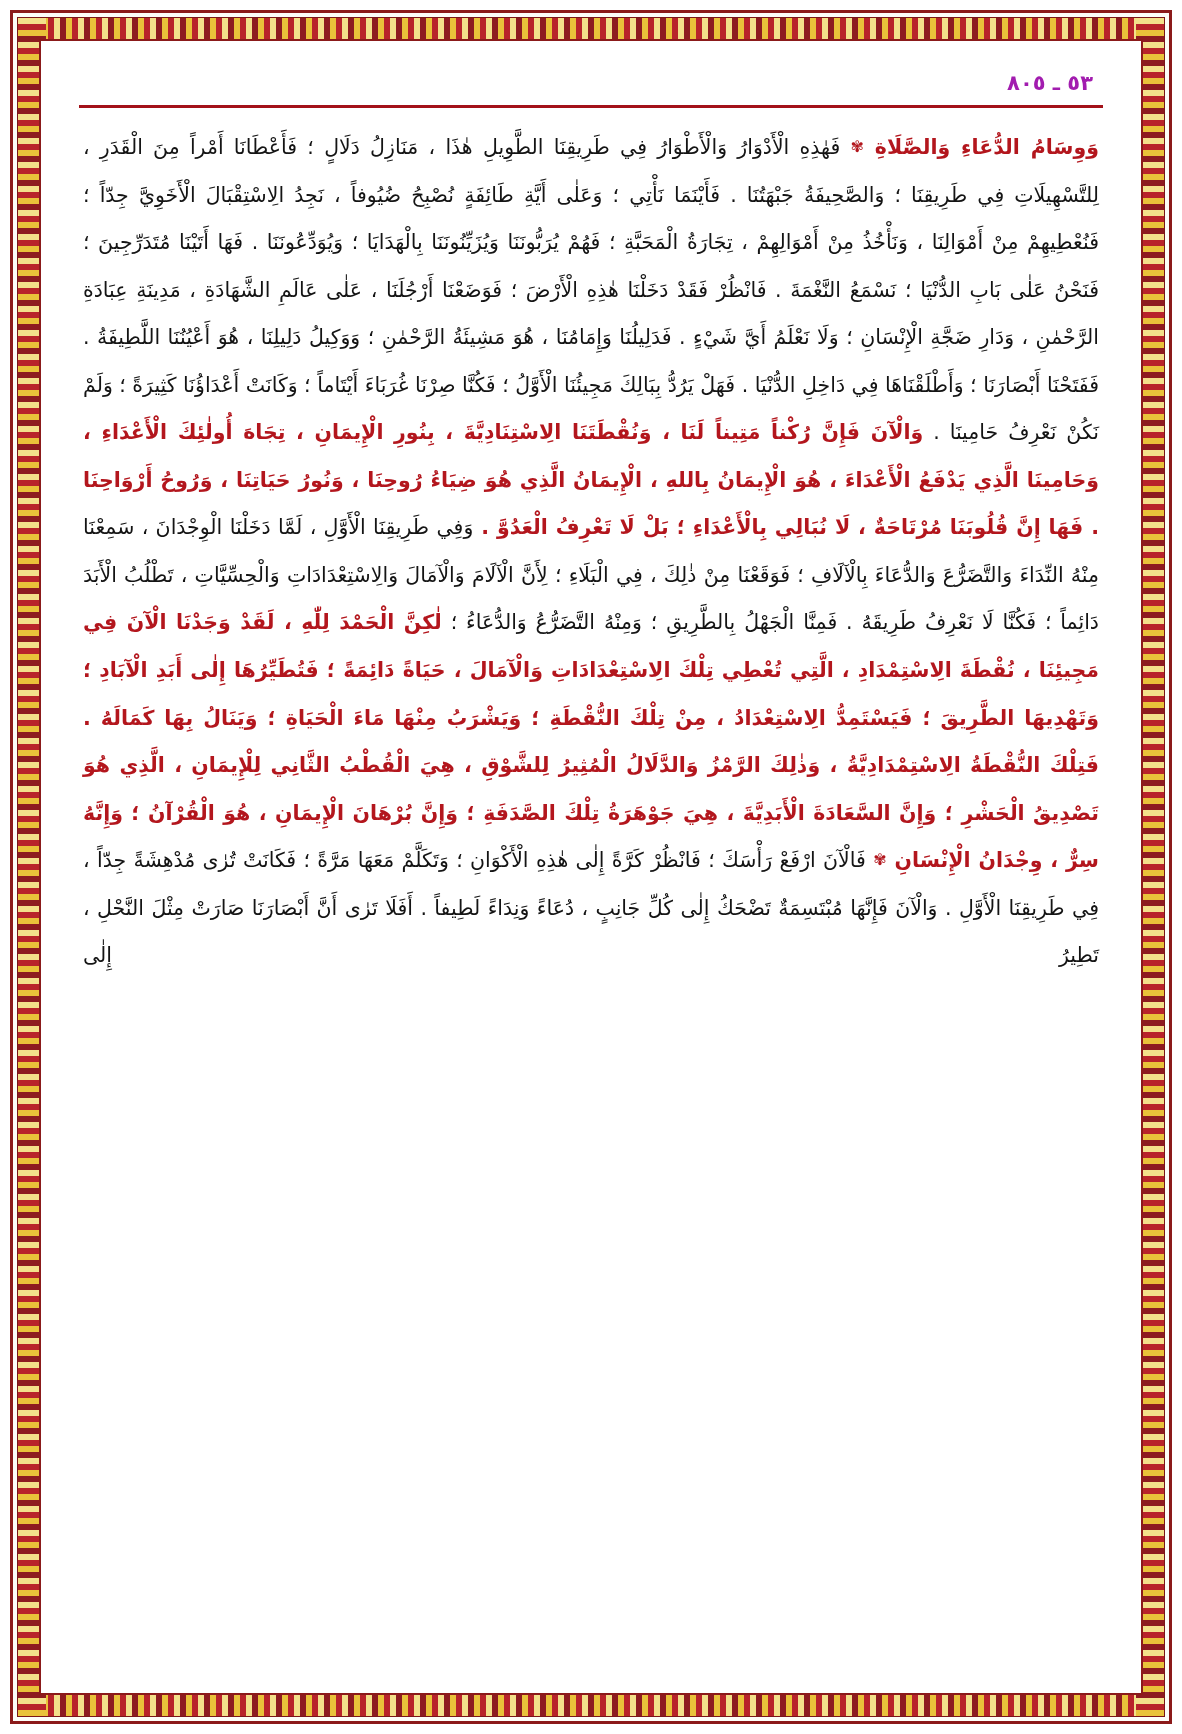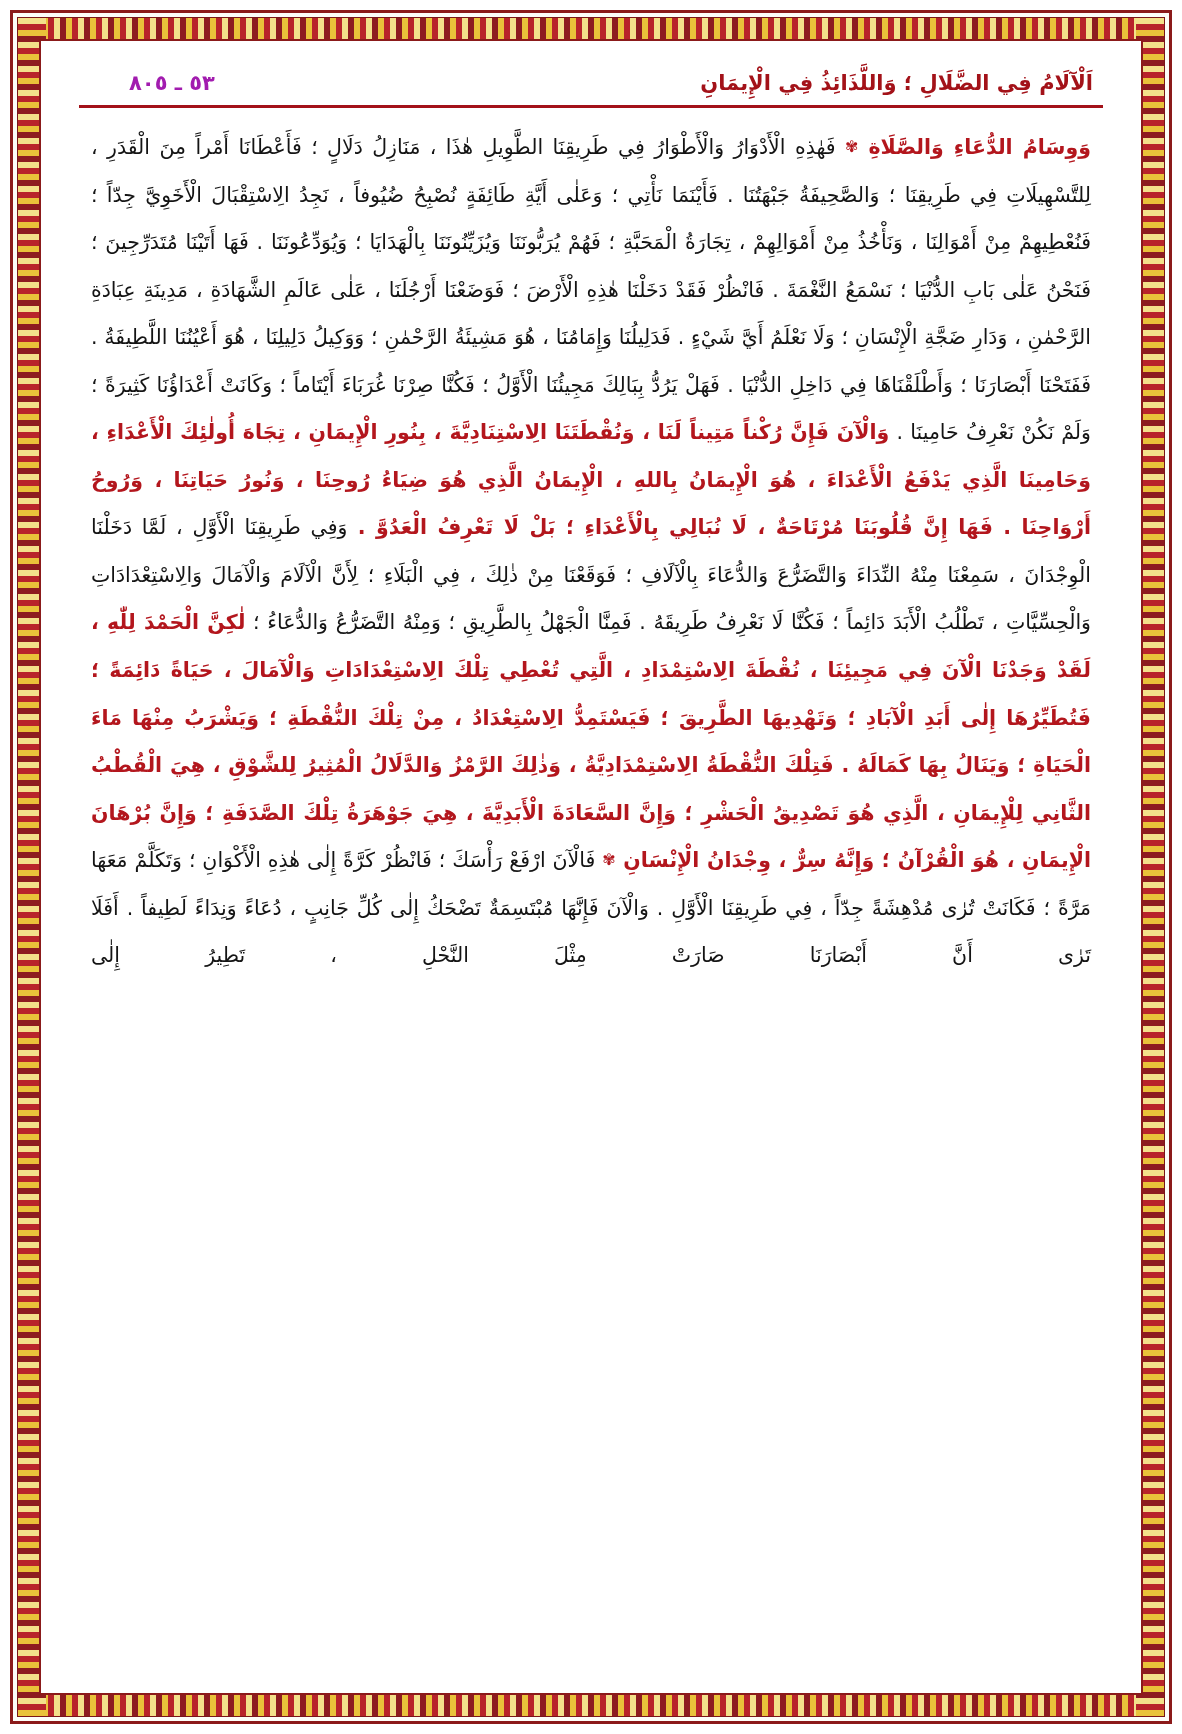--- a/index.html
+++ b/index.html
@@ -123,21 +123,21 @@
   .body-text {
     direction: rtl;
     text-align: justify;
     text-align-last: justify;
     font-size: 20.5px;
     line-height: 2.32;
     color: #1b1b1b;
     font-family: "DejaVu Sans", sans-serif;
   }
   .body-text p {
-    margin: 16px;
+    margin: 8px;
     text-align: justify;
     text-align-last: justify;
   }
   .red {
     color: #b3161d;
     font-weight: bold;
   }
   .blk {
     color: #141414;
   }
@@ -150,21 +150,20 @@
 </head>
 <body>
 
 <div class="page">
   <div class="frame-outer">
     <div class="frame-band"></div>
     <div class="frame-inner">
       <div class="content">
 
         <div class="header">
-          <div class="header-title">اَلْآلَامُ فِي الضَّلَالِ ؛ وَاللَّذَائِذُ فِي الْإِيمَانِ</div>
           <div class="header-page">٥٣ ـ ٨٠٥</div>
         </div>
         <div class="rule"></div>
 
         <div class="body-text">
           <p id="body-paragraph"><span class="red">وَوِسَامُ الدُّعَاءِ وَالصَّلَاةِ </span><span class="flower">✾</span><span class="blk"> فَهٰذِهِ الْأَدْوَارُ وَالْأَطْوَارُ فِي طَرِيقِنَا الطَّوِيلِ هٰذَا ، مَنَازِلُ دَلَالٍ ؛ فَأَعْطَانَا أَمْراً مِنَ الْقَدَرِ ، لِلتَّسْهِيلَاتِ فِي طَرِيقِنَا ؛ وَالصَّحِيفَةُ جَبْهَتُنَا . فَأَيْنَمَا نَأْتِي ؛ وَعَلٰى أَيَّةِ طَائِفَةٍ نُصْبِحُ ضُيُوفاً ، نَجِدُ الِاسْتِقْبَالَ الْأَخَوِيَّ جِدّاً ؛ فَنُعْطِيهِمْ مِنْ أَمْوَالِنَا ، وَنَأْخُذُ مِنْ أَمْوَالِهِمْ ، تِجَارَةُ الْمَحَبَّةِ ؛ فَهُمْ يُرَبُّونَنَا وَيُزَيِّنُونَنَا بِالْهَدَايَا ؛ وَيُوَدِّعُونَنَا . فَهَا أَتَيْنَا مُتَدَرِّجِينَ ؛ فَنَحْنُ عَلٰى بَابِ الدُّنْيَا ؛ نَسْمَعُ النَّغْمَةَ . فَانْظُرْ فَقَدْ دَخَلْنَا هٰذِهِ الْأَرْضَ ؛ فَوَضَعْنَا أَرْجُلَنَا ، عَلٰى عَالَمِ الشَّهَادَةِ ، مَدِينَةِ عِبَادَةِ الرَّحْمٰنِ ، وَدَارِ ضَجَّةِ الْإِنْسَانِ ؛ وَلَا نَعْلَمُ أَيَّ شَيْءٍ . فَدَلِيلُنَا وَإِمَامُنَا ، هُوَ مَشِيئَةُ الرَّحْمٰنِ ؛ وَوَكِيلُ دَلِيلِنَا ، هُوَ أَعْيُنُنَا اللَّطِيفَةُ . فَفَتَحْنَا أَبْصَارَنَا ؛ وَأَطْلَقْنَاهَا فِي دَاخِلِ الدُّنْيَا . فَهَلْ يَرُدُّ بِبَالِكَ مَجِيئُنَا الْأَوَّلُ ؛ فَكُنَّا صِرْنَا غُرَبَاءَ أَيْتَاماً ؛ وَكَانَتْ أَعْدَاؤُنَا كَثِيرَةً ؛ وَلَمْ نَكُنْ نَعْرِفُ حَامِينَا . </span><span class="red">وَالْآنَ فَإِنَّ رُكْناً مَتِيناً لَنَا ، وَنُقْطَتَنَا الِاسْتِنَادِيَّةَ ، بِنُورِ الْإِيمَانِ ، تِجَاهَ أُولٰئِكَ الْأَعْدَاءِ ، وَحَامِينَا الَّذِي يَدْفَعُ الْأَعْدَاءَ ، هُوَ الْإِيمَانُ بِاللهِ ، الْإِيمَانُ الَّذِي هُوَ ضِيَاءُ رُوحِنَا ، وَنُورُ حَيَاتِنَا ، وَرُوحُ أَرْوَاحِنَا . فَهَا إِنَّ قُلُوبَنَا مُرْتَاحَةٌ ، لَا نُبَالِي بِالْأَعْدَاءِ ؛ بَلْ لَا تَعْرِفُ الْعَدُوَّ . </span><span class="blk">وَفِي طَرِيقِنَا الْأَوَّلِ ، لَمَّا دَخَلْنَا الْوِجْدَانَ ، سَمِعْنَا مِنْهُ النِّدَاءَ وَالتَّضَرُّعَ وَالدُّعَاءَ بِالْآلَافِ ؛ فَوَقَعْنَا مِنْ ذٰلِكَ ، فِي الْبَلَاءِ ؛ لِأَنَّ الْآلَامَ وَالْآمَالَ وَالِاسْتِعْدَادَاتِ وَالْحِسِّيَّاتِ ، تَطْلُبُ الْأَبَدَ دَائِماً ؛ فَكُنَّا لَا نَعْرِفُ طَرِيقَهُ . فَمِنَّا الْجَهْلُ بِالطَّرِيقِ ؛ وَمِنْهُ التَّضَرُّعُ وَالدُّعَاءُ ؛ </span><span class="red">لٰكِنَّ الْحَمْدَ لِلّٰهِ ، لَقَدْ وَجَدْنَا الْآنَ فِي مَجِيئِنَا ، نُقْطَةَ الِاسْتِمْدَادِ ، الَّتِي تُعْطِي تِلْكَ الِاسْتِعْدَادَاتِ وَالْآمَالَ ، حَيَاةً دَائِمَةً ؛ فَتُطَيِّرُهَا إِلٰى أَبَدِ الْآبَادِ ؛ وَتَهْدِيهَا الطَّرِيقَ ؛ فَيَسْتَمِدُّ الِاسْتِعْدَادُ ، مِنْ تِلْكَ النُّقْطَةِ ؛ وَيَشْرَبُ مِنْهَا مَاءَ الْحَيَاةِ ؛ وَيَنَالُ بِهَا كَمَالَهُ . فَتِلْكَ النُّقْطَةُ الِاسْتِمْدَادِيَّةُ ، وَذٰلِكَ الرَّمْزُ وَالدَّلَالُ الْمُثِيرُ لِلشَّوْقِ ، هِيَ الْقُطْبُ الثَّانِي لِلْإِيمَانِ ، الَّذِي هُوَ تَصْدِيقُ الْحَشْرِ ؛ وَإِنَّ السَّعَادَةَ الْأَبَدِيَّةَ ، هِيَ جَوْهَرَةُ تِلْكَ الصَّدَفَةِ ؛ وَإِنَّ بُرْهَانَ الْإِيمَانِ ، هُوَ الْقُرْآنُ ؛ وَإِنَّهُ سِرٌّ ، وِجْدَانُ الْإِنْسَانِ </span><span class="flower">✾</span><span class="blk"> فَالْآنَ ارْفَعْ رَأْسَكَ ؛ فَانْظُرْ كَرَّةً إِلٰى هٰذِهِ الْأَكْوَانِ ؛ وَتَكَلَّمْ مَعَهَا مَرَّةً ؛ فَكَانَتْ تُرٰى مُدْهِشَةً جِدّاً ، فِي طَرِيقِنَا الْأَوَّلِ . وَالْآنَ فَإِنَّهَا مُبْتَسِمَةٌ تَضْحَكُ إِلٰى كُلِّ جَانِبٍ ، دُعَاءً وَنِدَاءً لَطِيفاً . أَفَلَا تَرٰى أَنَّ أَبْصَارَنَا صَارَتْ مِثْلَ النَّحْلِ ، تَطِيرُ إِلٰى</span></p>
         </div>
 
       </div>
     </div>

